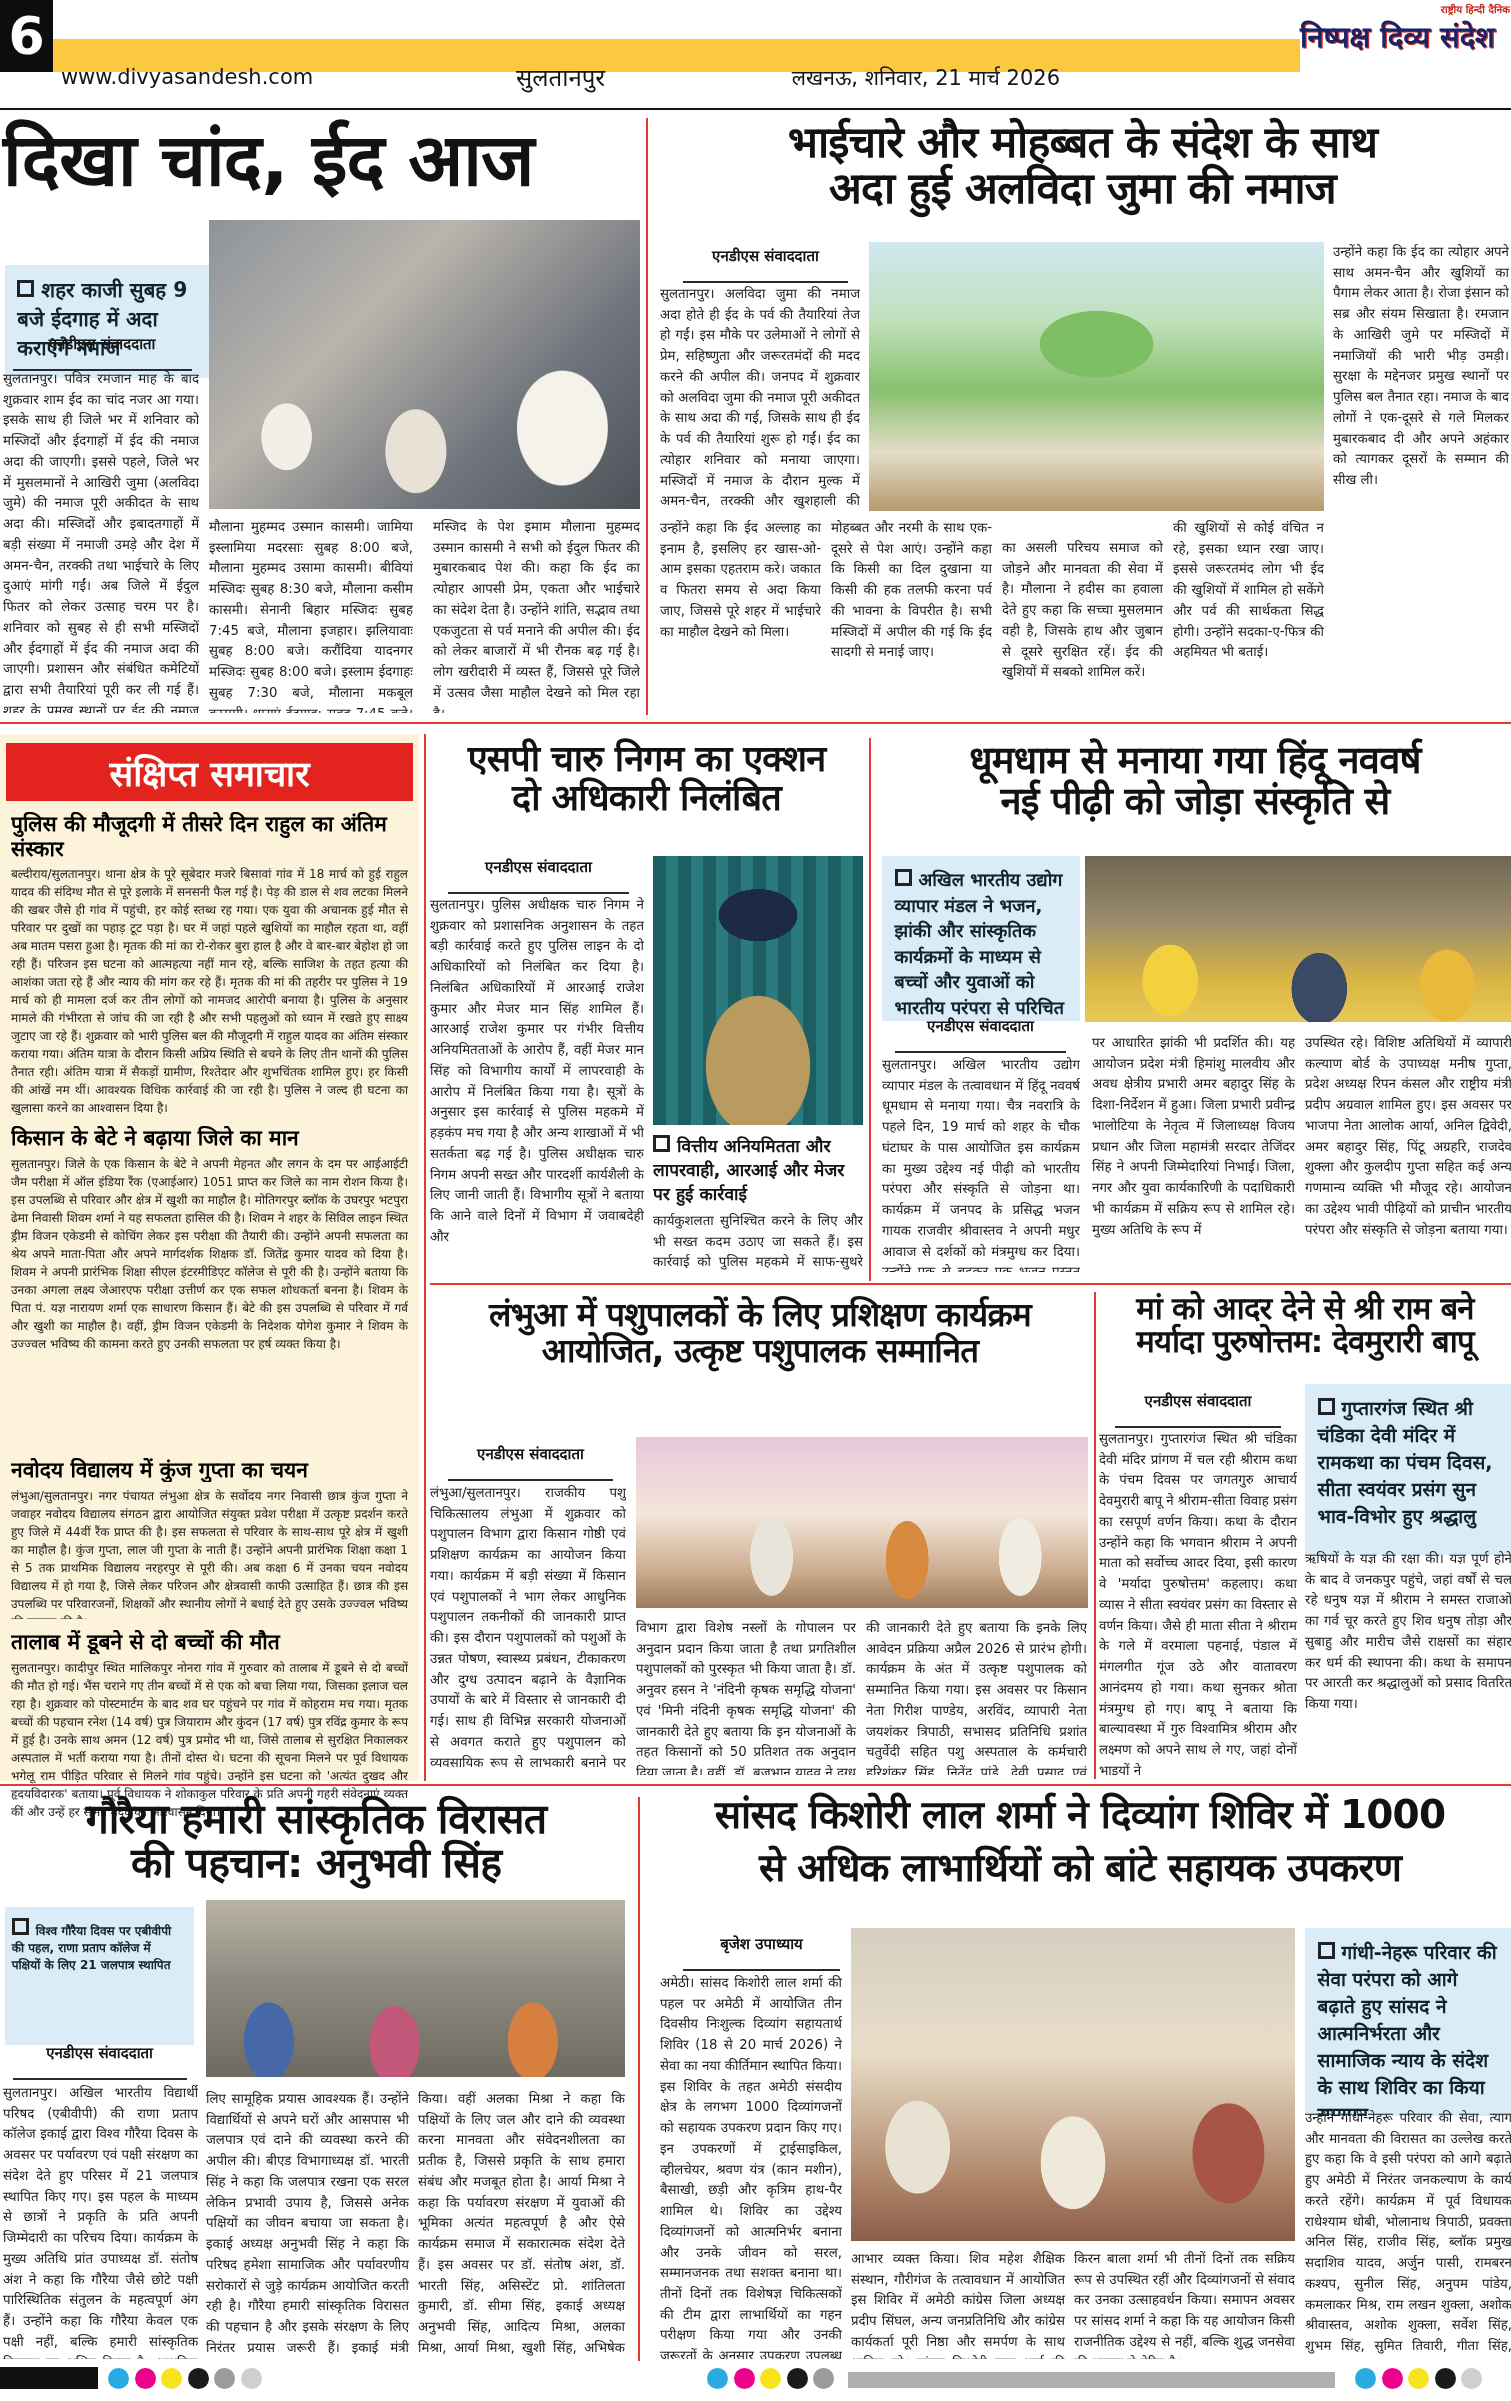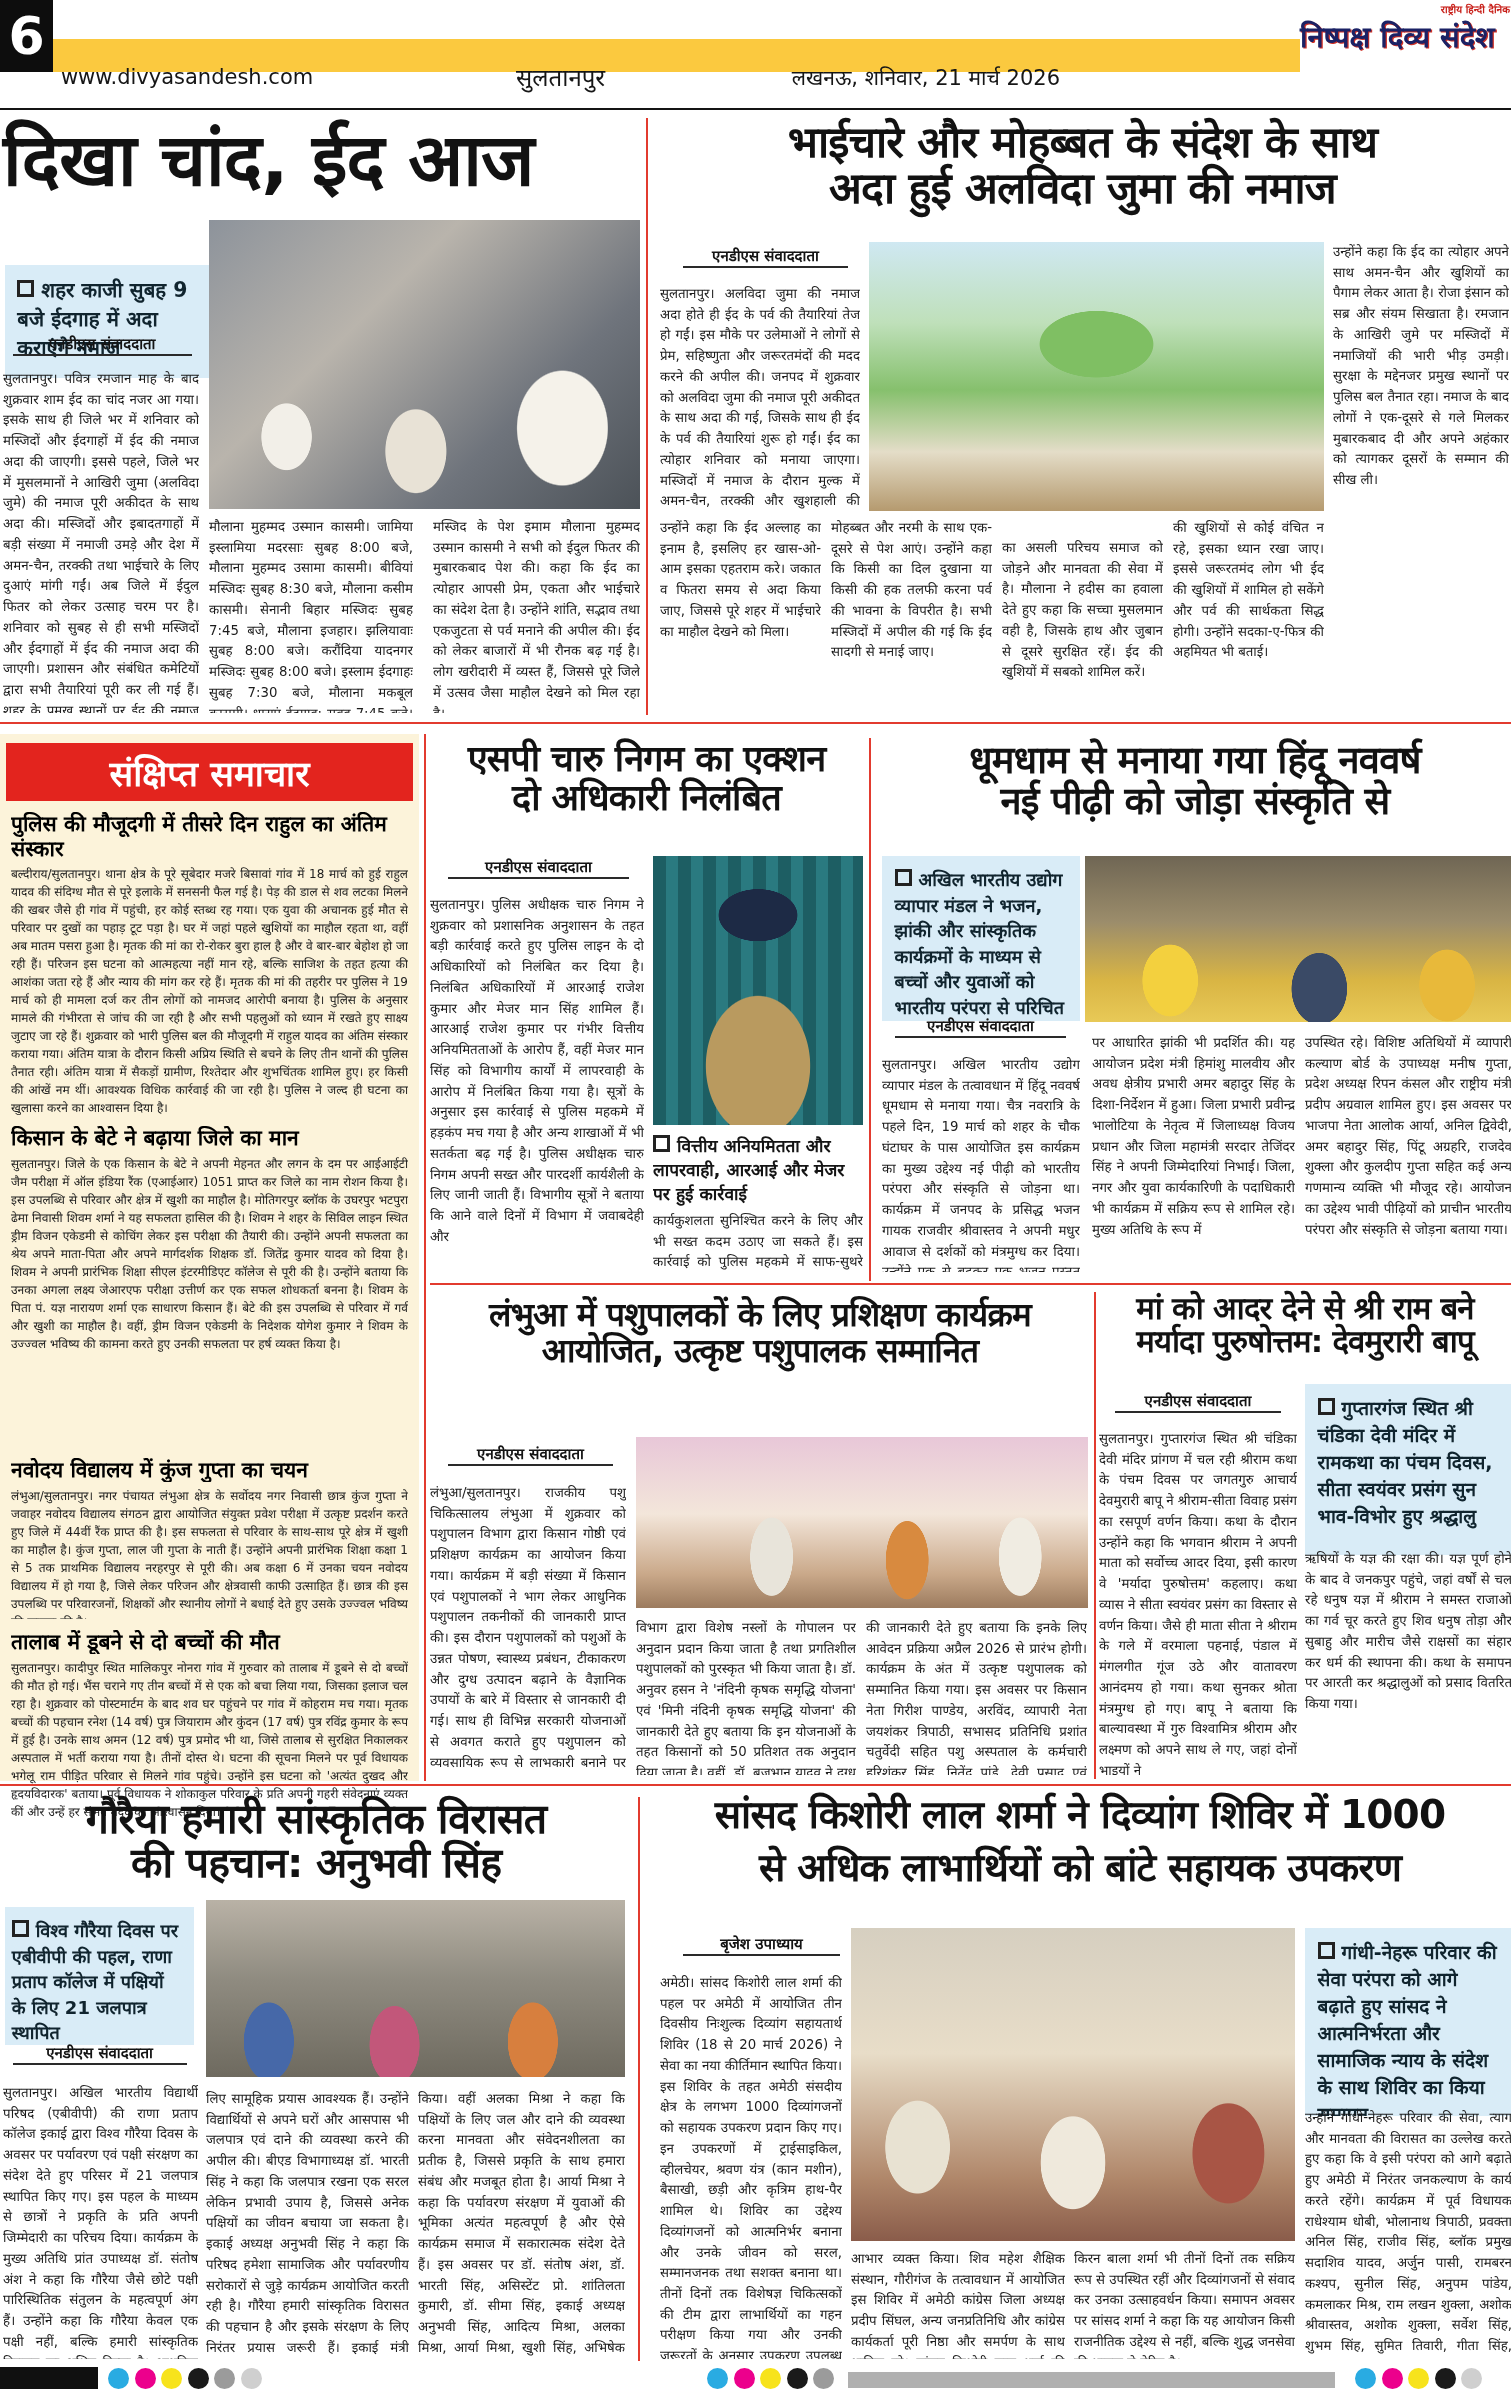--- a/index.html
+++ b/index.html
@@ -4,21 +4,21 @@
 <style>
   html,body{margin:0;padding:0;background:#e9e9e9;}
   .page{position:relative;width:1512px;height:2401px;background:#ffffff;margin:0 auto;
         font-family:"DejaVu Sans","Liberation Sans",sans-serif;color:#191919;overflow:hidden;}
   .abs{position:absolute;}
   .body{font-size:13.3px;line-height:1.56;text-align:justify;color:#1c1c1c;overflow:hidden;}
   .body-sm{font-size:12px;line-height:1.5;}
   .headline{font-weight:800;color:#121212;letter-spacing:-0.8px;line-height:1.08;}
   .center{text-align:center;}
   .byline{font-weight:700;font-size:15px;text-align:center;color:#141414;
-          border-bottom:2.4px solid #2a2a2a;padding-bottom:1px;overflow:hidden;white-space:nowrap;}
+          border-bottom:2.4px solid #2a2a2a;padding-bottom:16px;overflow:hidden;white-space:nowrap;}
   .bluebox{background:#d9ecf7;padding:11px 12.6px;font-weight:700;color:#10242e;
            line-height:1.42;text-align:left;overflow:hidden;}
   .sqb{display:inline-block;width:11px;height:11px;border:3.1px solid #222;
        margin-right:7px;background:#d9ecf7;}
   .vrule{width:2.4px;background:#e23b2f;}
   .hrule-red{height:2.4px;background:#e23b2f;}
   .hrule-black{height:2.4px;background:#141414;}
   .cream{background:#fcf3da;}
   .banner{background:#e3241e;color:#ffffff;font-weight:800;display:flex;
           align-items:center;justify-content:center;font-size:35px;}
@@ -180,21 +180,21 @@
     <span class="sqb"></span><span>गुप्तारगंज स्थित श्री चंडिका देवी मंदिर में रामकथा का पंचम दिवस, सीता स्वयंवर प्रसंग सुन भाव-विभोर हुए श्रद्धालु</span>
   </div>
   <div class="abs body" style="left:1305px;top:1549px;width:207px;height:226px;">ऋषियों के यज्ञ की रक्षा की। यज्ञ पूर्ण होने के बाद वे जनकपुर पहुंचे, जहां वर्षों से चल रहे धनुष यज्ञ में श्रीराम ने समस्त राजाओं का गर्व चूर करते हुए शिव धनुष तोड़ा और सुबाहु और मारीच जैसे राक्षसों का संहार कर धर्म की स्थापना की। कथा के समापन पर आरती कर श्रद्धालुओं को प्रसाद वितरित किया गया।</div>
 
   <div class="abs hrule-red" style="left:0;top:1784px;width:1512px;"></div>
 
   <div class="abs headline center" style="left:0;top:1797px;width:632px;height:101px;font-size:41px;">
     <div>गौरैया हमारी सांस्कृतिक विरासत</div>
     <div>की पहचान: अनुभवी सिंह</div>
   </div>
-  <div class="abs bluebox" style="left:4.7px;top:1907px;width:170px;height:116px;font-size:18px;padding-left:7px;">
+  <div class="abs bluebox" style="left:4.7px;top:1907px;width:170px;height:116px;font-size:12px;padding-left:7px;">
     <span class="sqb"></span><span>विश्व गौरैया दिवस पर एबीवीपी की पहल, राणा प्रताप कॉलेज में पक्षियों के लिए 21 जलपात्र स्थापित</span>
   </div>
   <div class="abs photo ph-abvp" style="left:206px;top:1900px;width:419px;height:177px;"></div>
   <div class="abs byline" style="left:12.6px;top:2042px;width:174px;">एनडीएस संवाददाता</div>
   <div class="abs body" style="left:3.1px;top:2083px;width:195px;height:276px;">सुलतानपुर। अखिल भारतीय विद्यार्थी परिषद (एबीवीपी) की राणा प्रताप कॉलेज इकाई द्वारा विश्व गौरैया दिवस के अवसर पर पर्यावरण एवं पक्षी संरक्षण का संदेश देते हुए परिसर में 21 जलपात्र स्थापित किए गए। इस पहल के माध्यम से छात्रों ने प्रकृति के प्रति अपनी जिम्मेदारी का परिचय दिया। कार्यक्रम के मुख्य अतिथि प्रांत उपाध्यक्ष डॉ. संतोष अंश ने कहा कि गौरैया जैसे छोटे पक्षी पारिस्थितिक संतुलन के महत्वपूर्ण अंग हैं। उन्होंने कहा कि गौरैया केवल एक पक्षी नहीं, बल्कि हमारी सांस्कृतिक विरासत का अभिन्न हिस्सा है। आधुनिक जीवनशैली और तेजी से बढ़ते शहरीकरण के कारण इनकी संख्या में लगातार गिरावट आई है, जिसे बचाने के</div>
   <div class="abs body" style="left:206px;top:2089px;width:203px;height:270px;">लिए सामूहिक प्रयास आवश्यक हैं। उन्होंने विद्यार्थियों से अपने घरों और आसपास भी जलपात्र एवं दाने की व्यवस्था करने की अपील की। बीएड विभागाध्यक्ष डॉ. भारती सिंह ने कहा कि जलपात्र रखना एक सरल लेकिन प्रभावी उपाय है, जिससे अनेक पक्षियों का जीवन बचाया जा सकता है। इकाई अध्यक्ष अनुभवी सिंह ने कहा कि परिषद हमेशा सामाजिक और पर्यावरणीय सरोकारों से जुड़े कार्यक्रम आयोजित करती रही है। गौरैया हमारी सांस्कृतिक विरासत की पहचान है और इसके संरक्षण के लिए निरंतर प्रयास जरूरी हैं। इकाई मंत्री आदित्य मिश्रा ने गौरैया बचाओ अभियान को सतत पहल बताते हुए इसे दैनिक जीवन का हिस्सा बनाने का आह्वान</div>
   <div class="abs body" style="left:418px;top:2089px;width:207px;height:270px;">किया। वहीं अलका मिश्रा ने कहा कि पक्षियों के लिए जल और दाने की व्यवस्था करना मानवता और संवेदनशीलता का प्रतीक है, जिससे प्रकृति के साथ हमारा संबंध और मजबूत होता है। आर्या मिश्रा ने कहा कि पर्यावरण संरक्षण में युवाओं की भूमिका अत्यंत महत्वपूर्ण है और ऐसे कार्यक्रम समाज में सकारात्मक संदेश देते हैं। इस अवसर पर डॉ. संतोष अंश, डॉ. भारती सिंह, असिस्टेंट प्रो. शांतिलता कुमारी, डॉ. सीमा सिंह, इकाई अध्यक्ष अनुभवी सिंह, आदित्य मिश्रा, अलका मिश्रा, आर्या मिश्रा, खुशी सिंह, अभिषेक कुमार, श्रद्धा यादव और वर्षा यादव सहित अन्य कार्यकर्ताओं ने परिसर में जलपात्र व दाने रखकर पक्षी संरक्षण का संदेश दिया।</div>
   <div class="abs vrule" style="left:638px;top:1797px;height:564px;"></div>
 
   <div class="abs headline center" style="left:648px;top:1794px;width:864px;height:124px;font-size:39px;">

